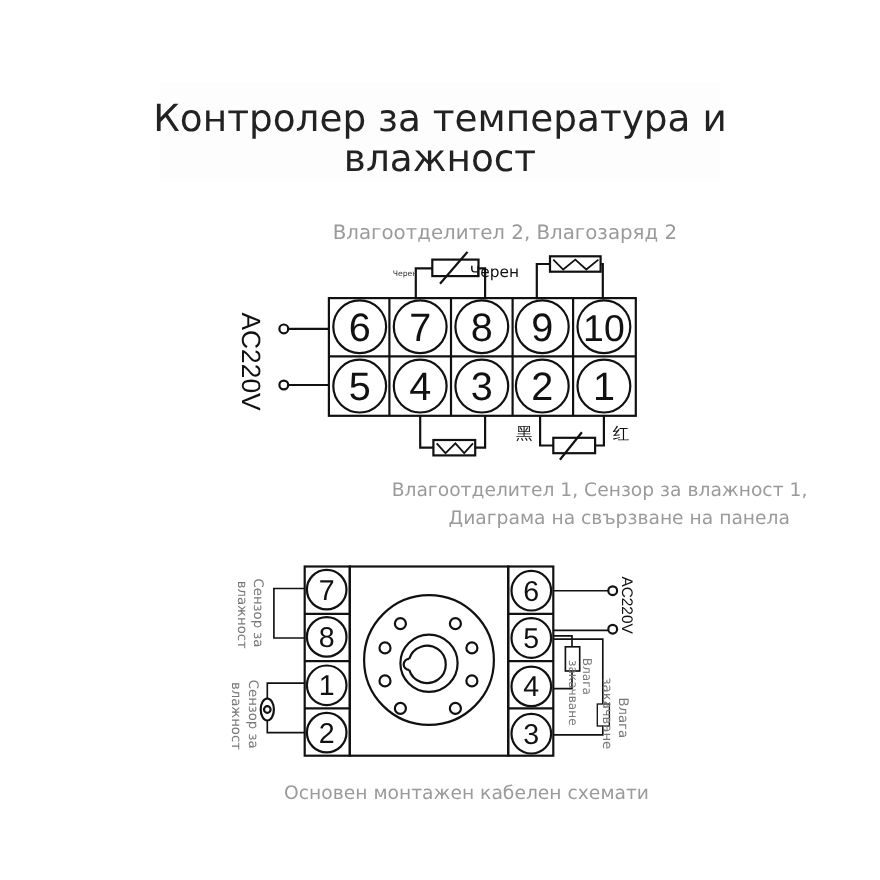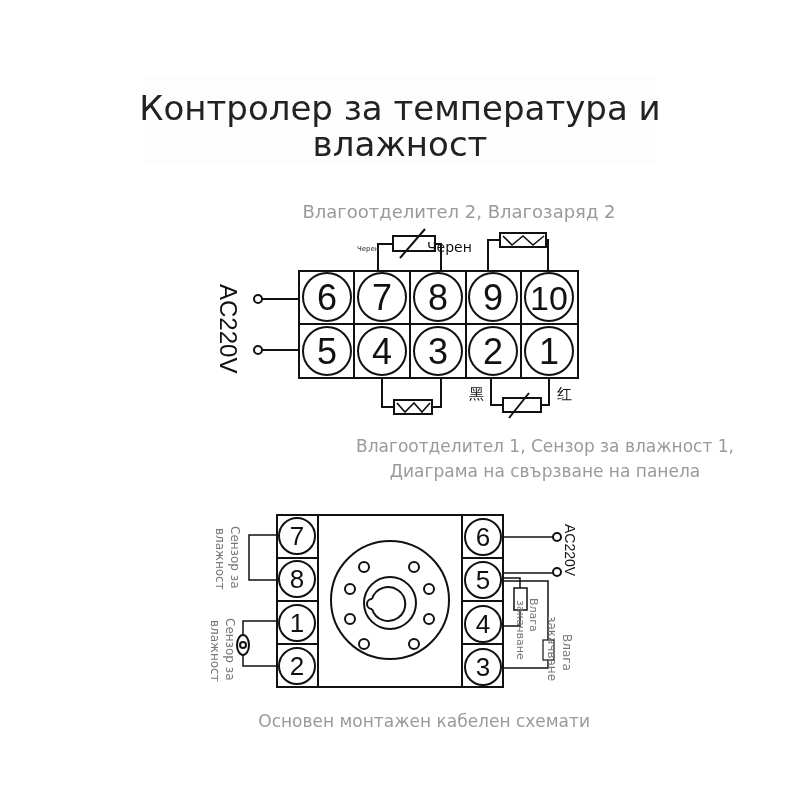--- a/index.html
+++ b/index.html
@@ -81,21 +81,21 @@
     <text x="549" y="364">1</text>
   </g>
   <text class="svgtext" x="0" y="0" font-size="24" fill="#111" transform="translate(220,284) rotate(90)">AC220V</text>
   <text x="357" y="251" font-size="7" fill="#333" font-family="DejaVu Sans, sans-serif">Черен</text>
   <text x="427" y="252" font-size="14" fill="#111" font-family="DejaVu Sans, sans-serif">Черен</text>
   <text x="469" y="399" font-size="15" fill="#111" font-family="DejaVu Sans, sans-serif">黑</text>
   <text x="557" y="399" font-size="15" fill="#111" font-family="DejaVu Sans, sans-serif">红</text>
 </svg>
 
 <div class="caption" style="left:330px;width:430px;top:436px;">Влагоотделител 1, Сензор за влажност 1,</div>
-<div class="caption" style="left:330px;width:430px;top:461px;">Диаграма на свързване на панела</div>
+<div class="caption" style="left:348px;width:430px;top:461px;">Диаграма на свързване на панела</div>
 
 <svg class="diagram" width="800" height="800">
   <g stroke="#111" stroke-width="2" fill="none">
 
     <rect x="277" y="515" width="41" height="172"></rect>
     <line x1="277" y1="558" x2="318" y2="558"></line>
     <line x1="277" y1="601" x2="318" y2="601"></line>
     <line x1="277" y1="644" x2="318" y2="644"></line>
     <circle cx="297" cy="536" r="18"></circle>
     <circle cx="297" cy="579" r="18"></circle>

